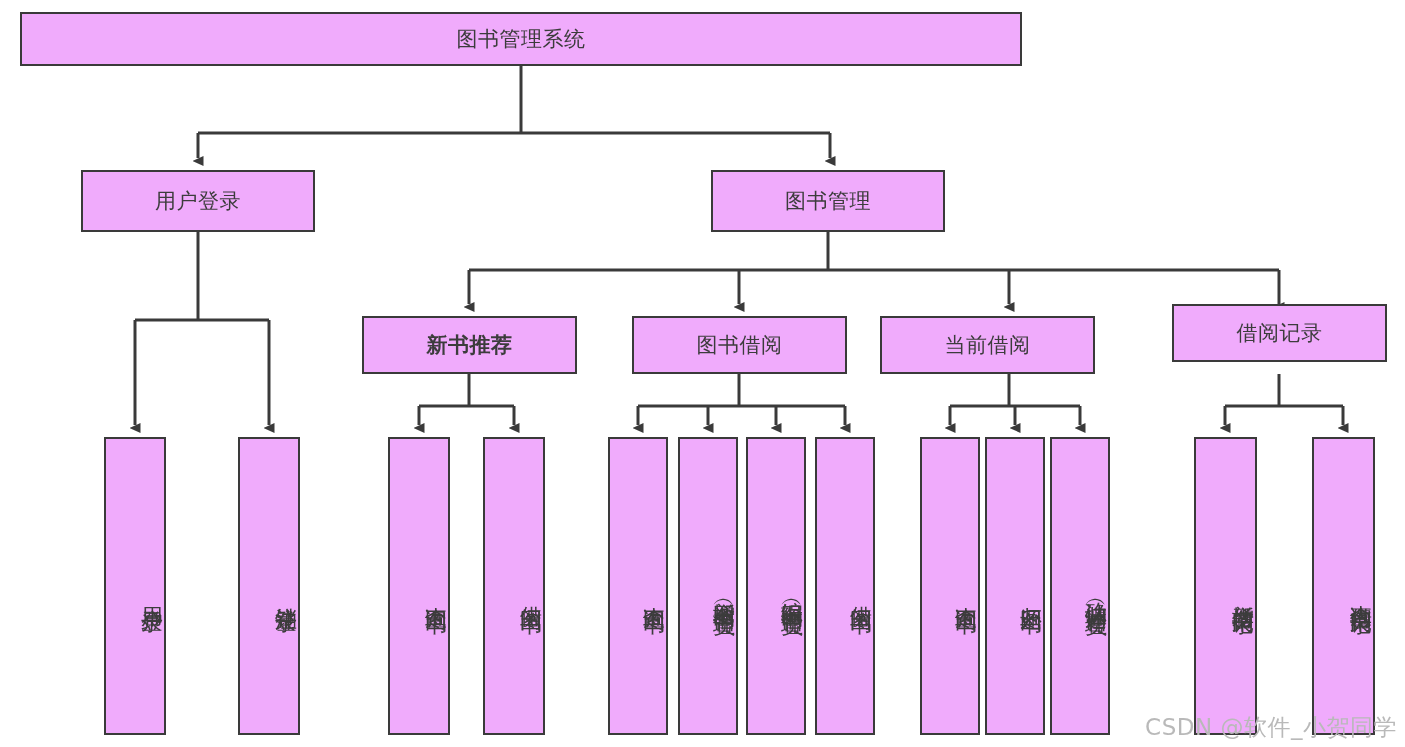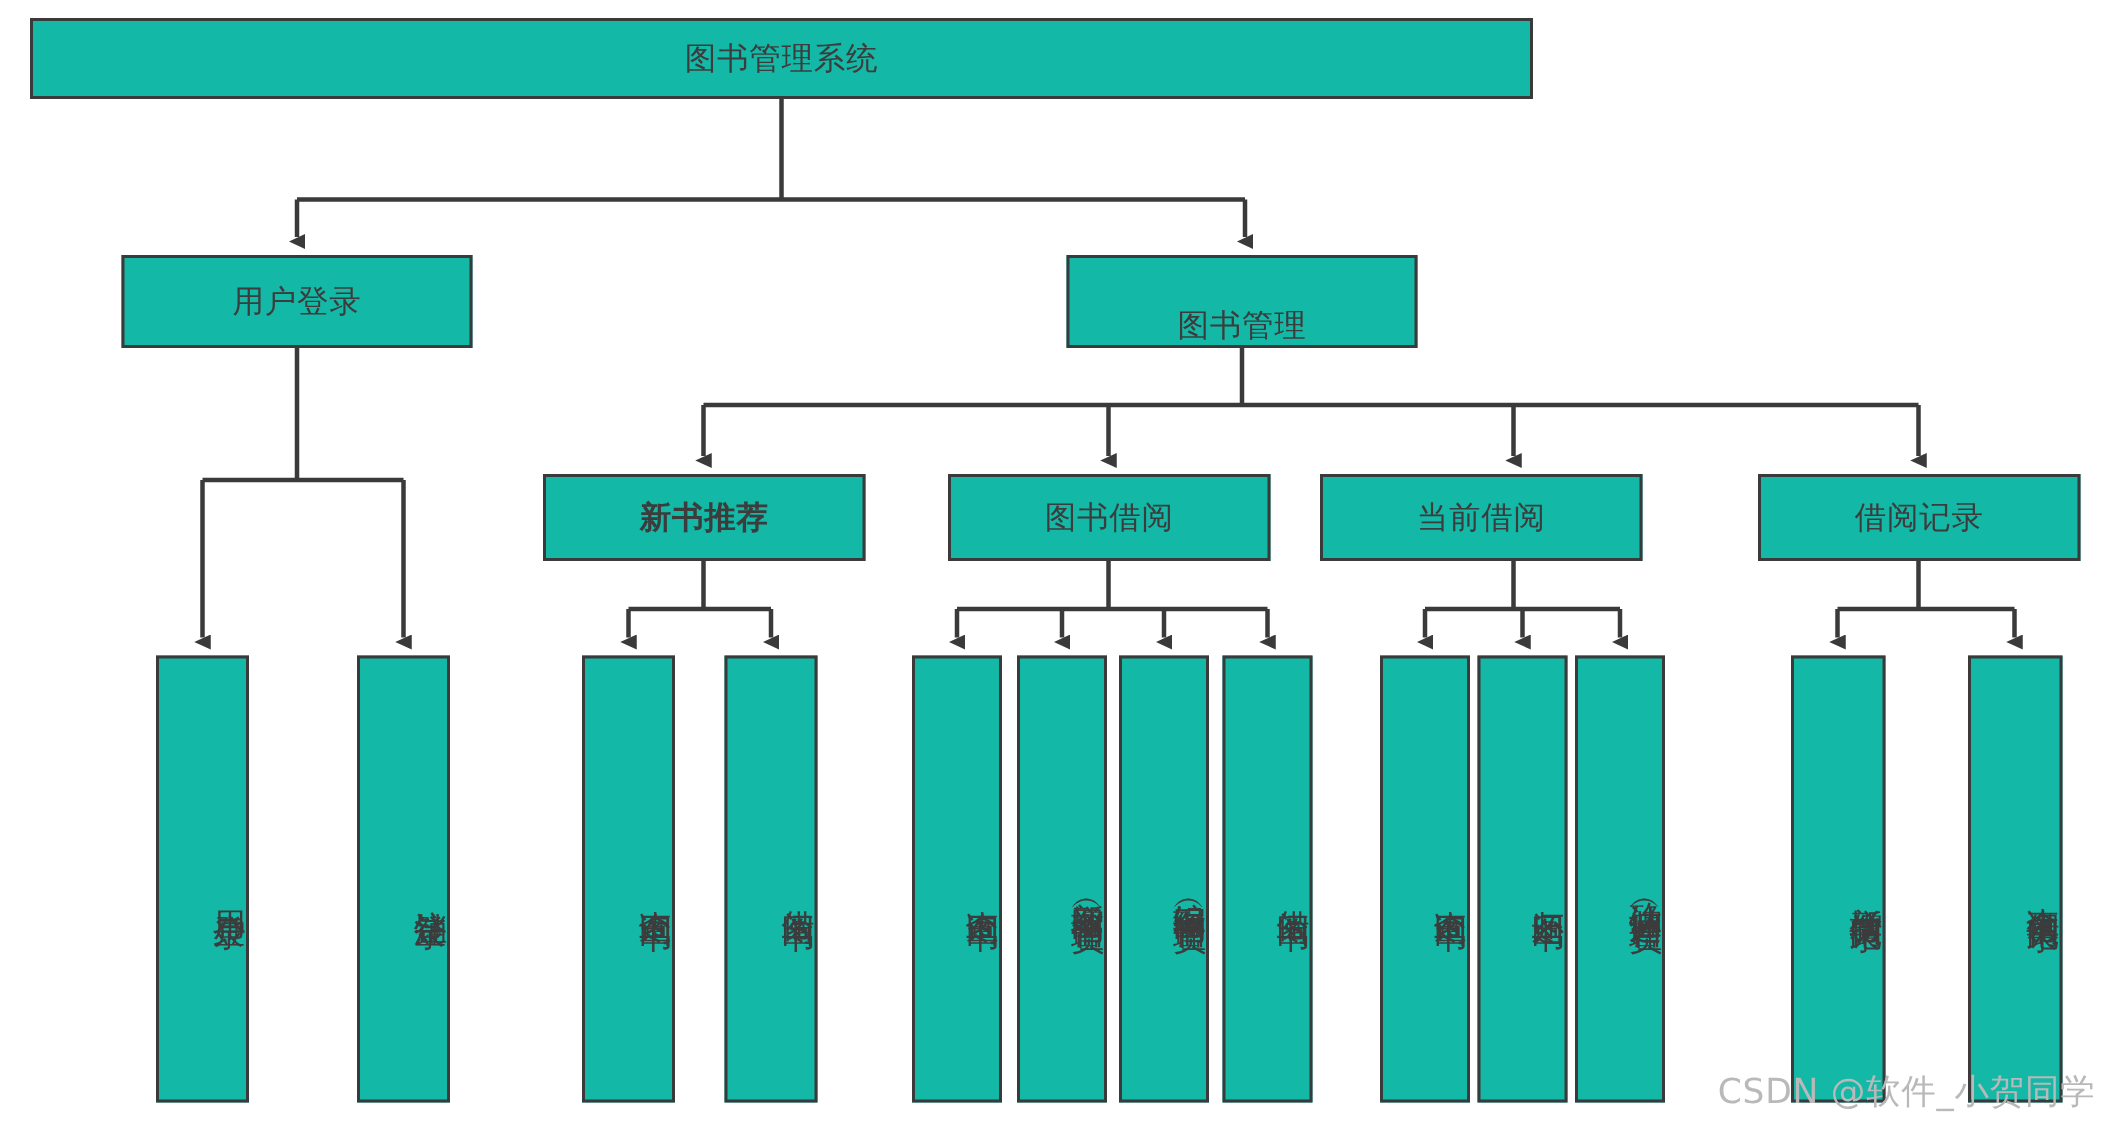--- a/index.html
+++ b/index.html
@@ -21,21 +21,21 @@
     position: absolute;
     left: 0;
     top: 0;
     width: 1405px;
     height: 747px;
   }
   .node {
     position: absolute;
     box-sizing: border-box;
     border: 2px solid #3a3a3a;
-    background: #14b8a6;
+    background: #f0abfc;
     color: #3c3c3c;
     display: flex;
     align-items: center;
     justify-content: center;
     text-align: center;
     font-size: 21px;
     line-height: 1.25;
     letter-spacing: 0.5px;
   }
   .node.h {
@@ -122,34 +122,34 @@
     </g>
   </svg>
 
   <div class="node h" style="left:20px; top:12px; width:1002px; height:54px;">
     <span>图书管理系统</span>
   </div>
 
   <div class="node h" style="left:81px; top:170px; width:234px; height:62px;">
     <span>用户登录</span>
   </div>
-  <div class="node h" style="left:711px; top:170px; width:234px; height:62px;align-items:flex-end;">
+  <div class="node h" style="left:711px; top:170px; width:234px; height:62px;">
     <span>图书管理</span>
   </div>
 
   <div class="node h" style="left:362px; top:316px; width:215px; height:58px;font-weight:bold;">
     <span>新书推荐</span>
   </div>
   <div class="node h" style="left:632px; top:316px; width:215px; height:58px;">
     <span>图书借阅</span>
   </div>
   <div class="node h" style="left:880px; top:316px; width:215px; height:58px;">
     <span>当前借阅</span>
   </div>
-  <div class="node h" style="left:1172px; top:316px; width:215px; height:58px;">
+  <div class="node h" style="left:1172px; top:304px; width:215px; height:58px;">
     <span>借阅记录</span>
   </div>
 
   <div class="node v" style="left:104px; top:437px; width:62px; height:298px;">
     <span class="vtext">用户登录</span>
   </div>
   <div class="node v" style="left:238px; top:437px; width:62px; height:298px;">
     <span class="vtext">注销登录</span>
   </div>
 

